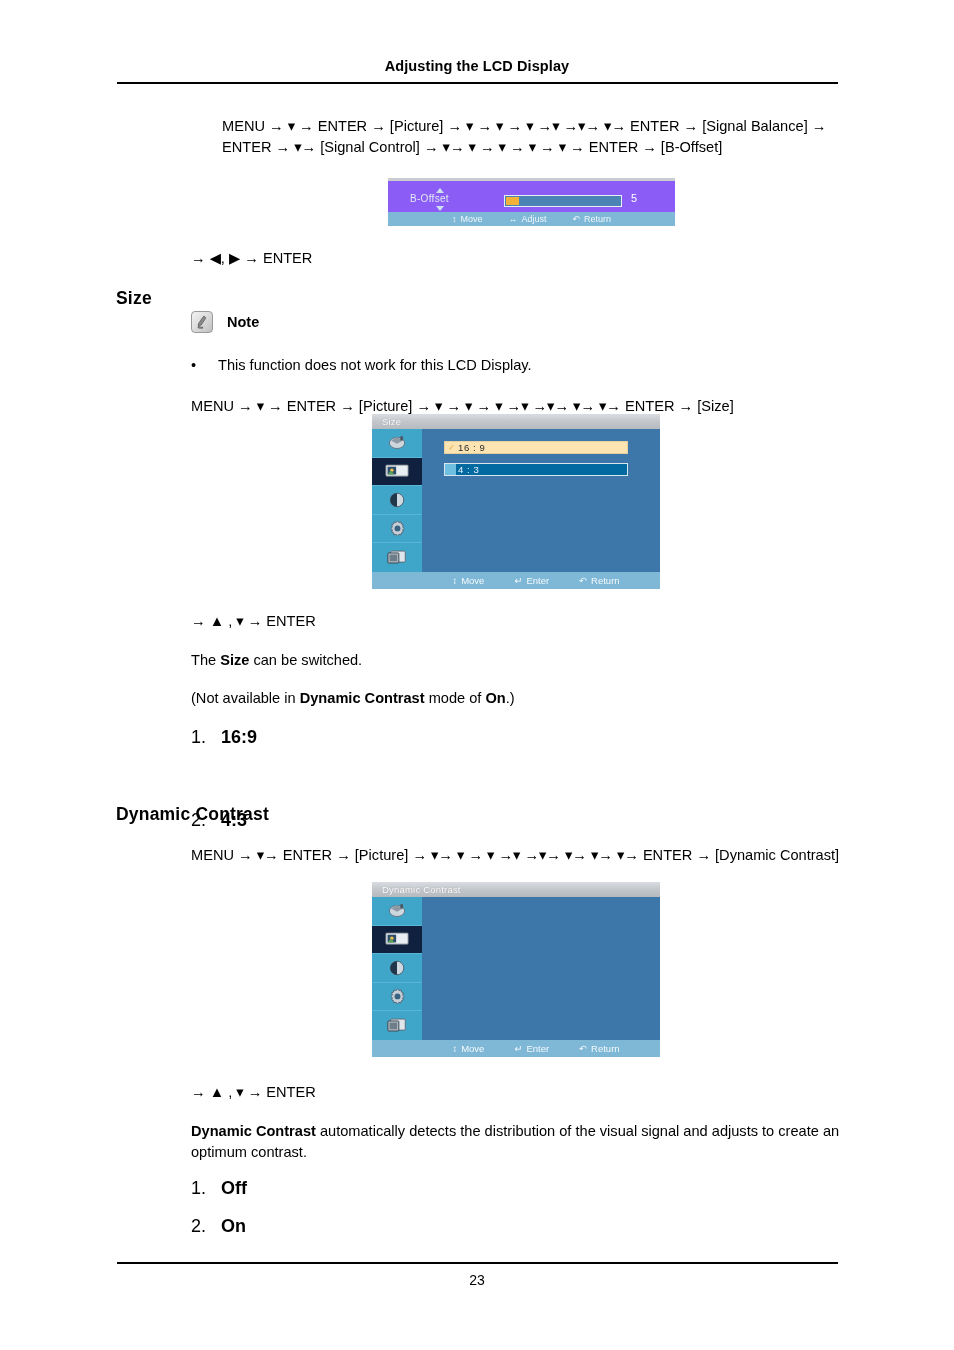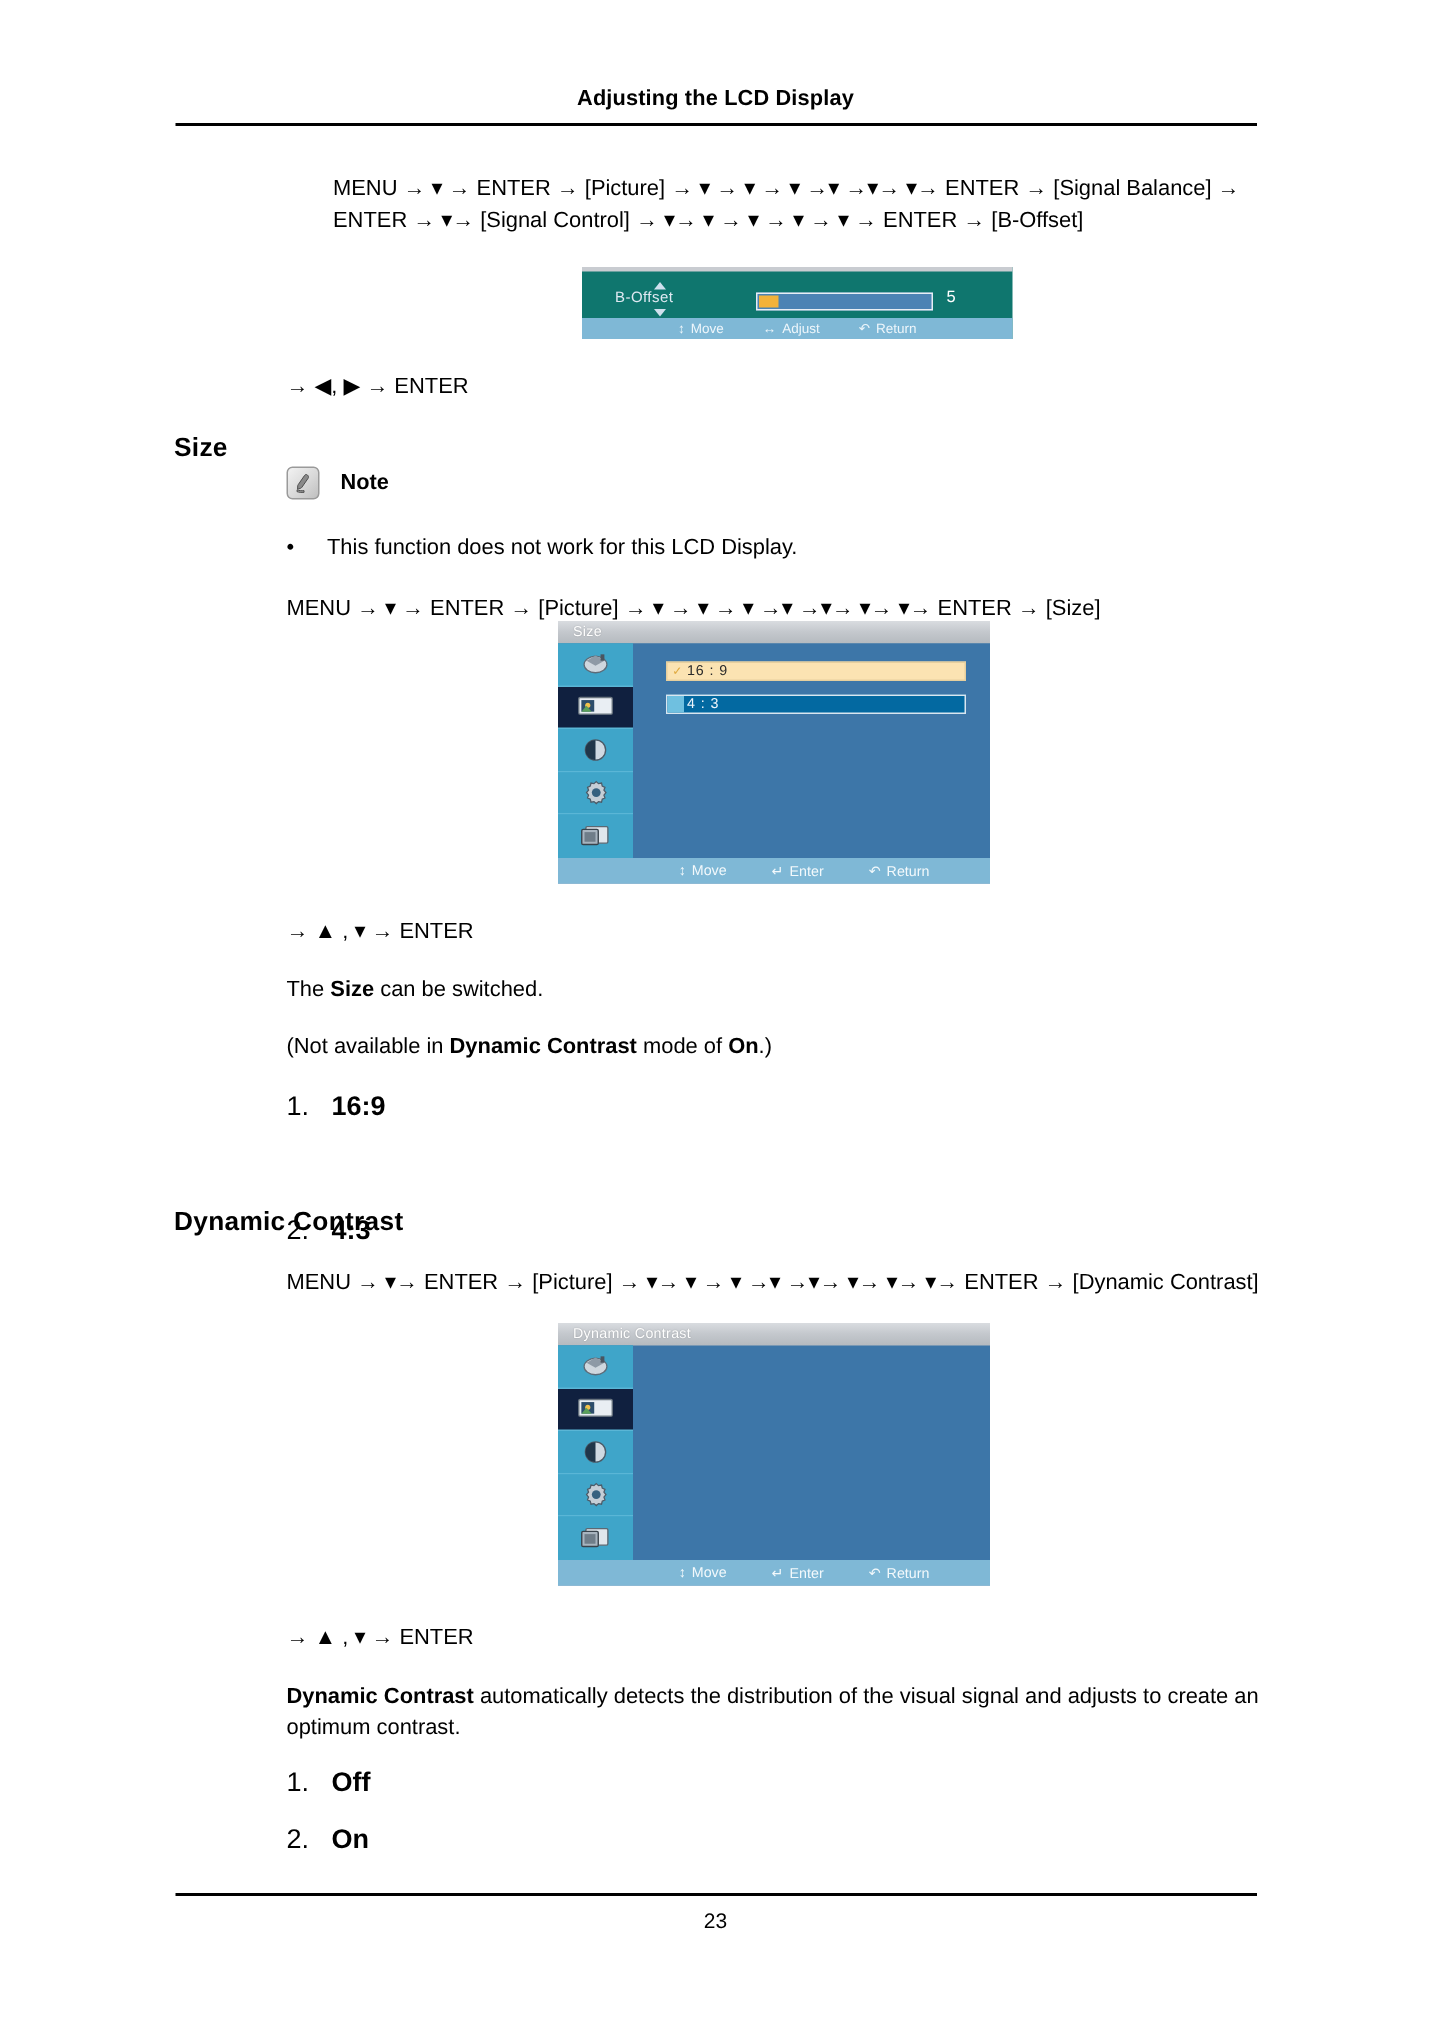--- a/index.html
+++ b/index.html
@@ -124,21 +124,21 @@
     font-family: "Liberation Sans", sans-serif;
     -webkit-font-smoothing: none;
   }
 
   
   .osd-slider {
     left: 388px;
     top: 178px;
     width: 287px;
     height: 48px;
-    background: #0f766e;
+    background: #8b5cf6;
     border-top: 3px solid #c9ccd1;
   }
   .osd-slider .row {
     position: absolute;
     left: 0; top: 3px;
     width: 100%;
     height: 28px;
   }
   .osd-slider .sl-label {
     position: absolute;
@@ -231,21 +231,21 @@
   .osd-menu .sb-item.active { background: #10203f; }
   .osd-menu .body {
     position: absolute;
     left: 50px; top: 15px;
     right: 0; bottom: 17px;
     background: #3d76a8;
   }
   .osd-menu .opt {
     position: absolute;
     left: 22px;
-    width: 200px;
+    width: 184px;
     height: 13px;
     box-sizing: border-box;
     font-size: 9.5px;
     line-height: 12px;
   }
   .osd-menu .opt.sel {
     background: #fbe3b2;
     color: #2a2a2a;
     border: 1px solid #e6cf9e;
   }

